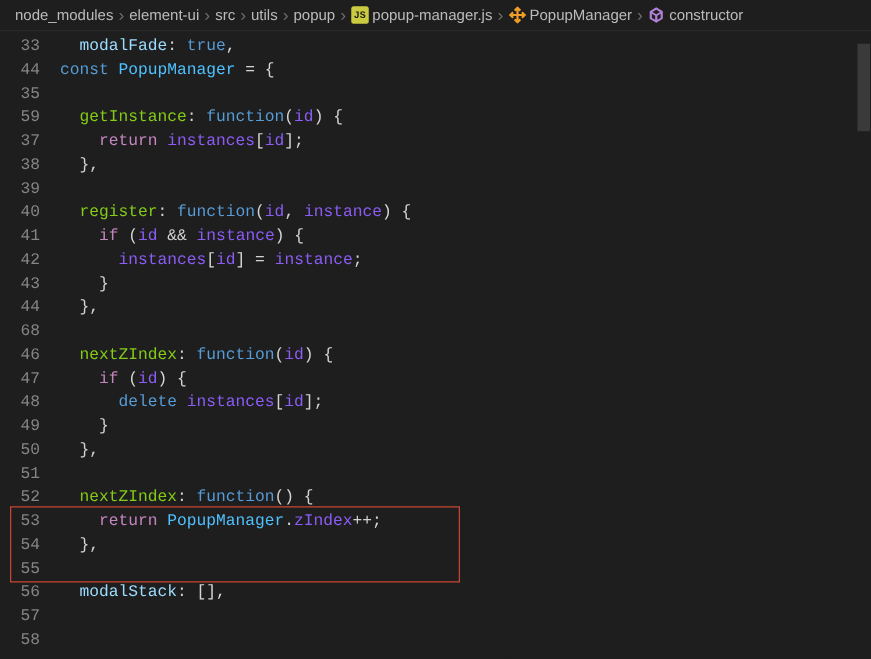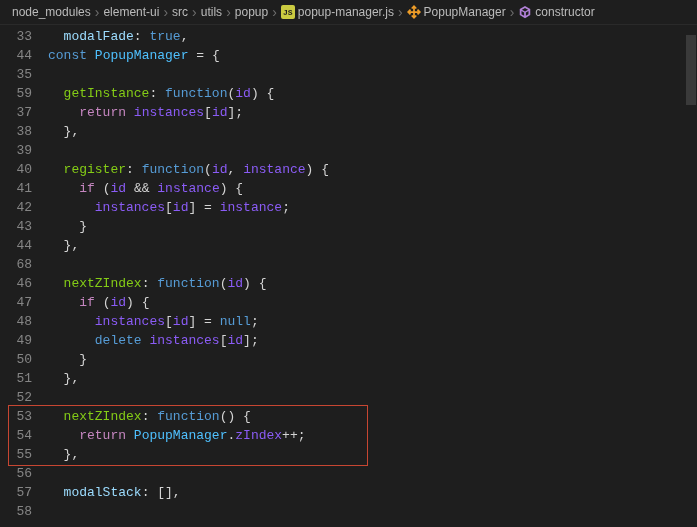--- a/index.html
+++ b/index.html
@@ -179,21 +179,20 @@
       <div class="line"><span>  </span><span class="brace">}</span><span class="punct">,</span></div>
       <div class="line"></div>
       <div class="line"><span>  </span><span class="fn">register</span><span class="punct">:</span><span> </span><span class="kw">function</span><span class="punct">(</span><span class="var">id</span><span class="punct">,</span><span> </span><span class="var">instance</span><span class="punct">)</span><span> </span><span class="brace">{</span></div>
       <div class="line"><span>    </span><span class="ctrl">if</span><span> </span><span class="punct">(</span><span class="var">id</span><span> </span><span class="punct">&amp;&amp;</span><span> </span><span class="var">instance</span><span class="punct">)</span><span> </span><span class="brace">{</span></div>
       <div class="line"><span>      </span><span class="var">instances</span><span class="punct">[</span><span class="var">id</span><span class="punct">]</span><span> </span><span class="punct">=</span><span> </span><span class="var">instance</span><span class="punct">;</span></div>
       <div class="line"><span>    </span><span class="brace">}</span></div>
       <div class="line"><span>  </span><span class="brace">}</span><span class="punct">,</span></div>
       <div class="line"></div>
       <div class="line"><span>  </span><span class="fn">nextZIndex</span><span class="punct">:</span><span> </span><span class="kw">function</span><span class="punct">(</span><span class="var">id</span><span class="punct">)</span><span> </span><span class="brace">{</span></div>
       <div class="line"><span>    </span><span class="ctrl">if</span><span> </span><span class="punct">(</span><span class="var">id</span><span class="punct">)</span><span> </span><span class="brace">{</span></div>
-      <div class="line"><span>      </span><span class="var">instances</span><span class="punct">[</span><span class="var">id</span><span class="punct">]</span><span> </span><span class="punct">=</span><span> </span><span class="kw">null</span><span class="punct">;</span></div>
       <div class="line"><span>      </span><span class="kw">delete</span><span> </span><span class="var">instances</span><span class="punct">[</span><span class="var">id</span><span class="punct">];</span></div>
       <div class="line"><span>    </span><span class="brace">}</span></div>
       <div class="line"><span>  </span><span class="brace">}</span><span class="punct">,</span></div>
       <div class="line"></div>
       <div class="line"><span>  </span><span class="fn">nextZIndex</span><span class="punct">:</span><span> </span><span class="kw">function</span><span class="punct">()</span><span> </span><span class="brace">{</span></div>
       <div class="line"><span>    </span><span class="ctrl">return</span><span> </span><span class="const-name">PopupManager</span><span class="punct">.</span><span class="var">zIndex</span><span class="punct">++;</span></div>
       <div class="line"><span>  </span><span class="brace">}</span><span class="punct">,</span></div>
       <div class="line"></div>
       <div class="line"><span>  </span><span class="prop">modalStack</span><span class="punct">:</span><span> </span><span class="punct">[],</span></div>
       <div class="line"></div>

